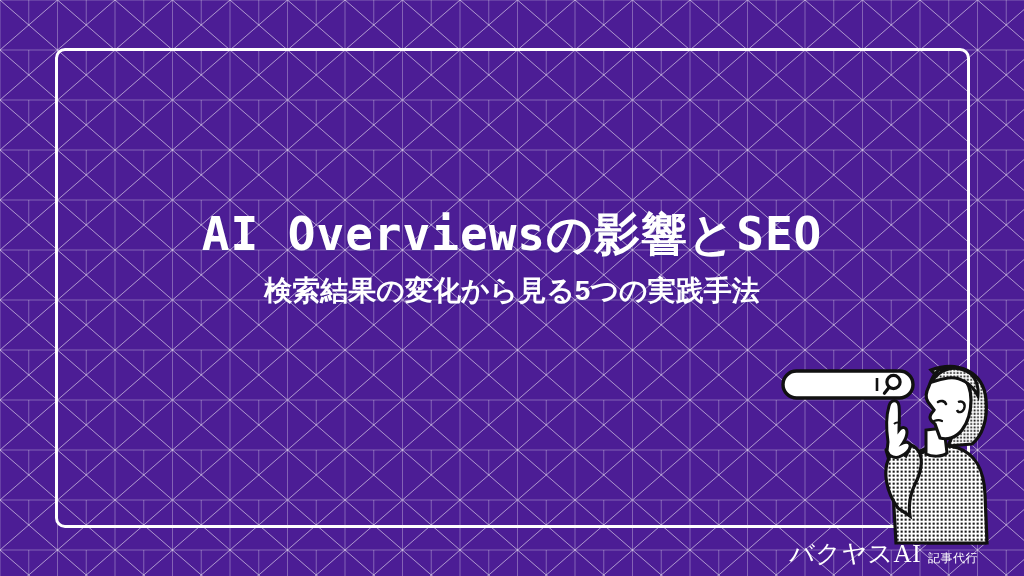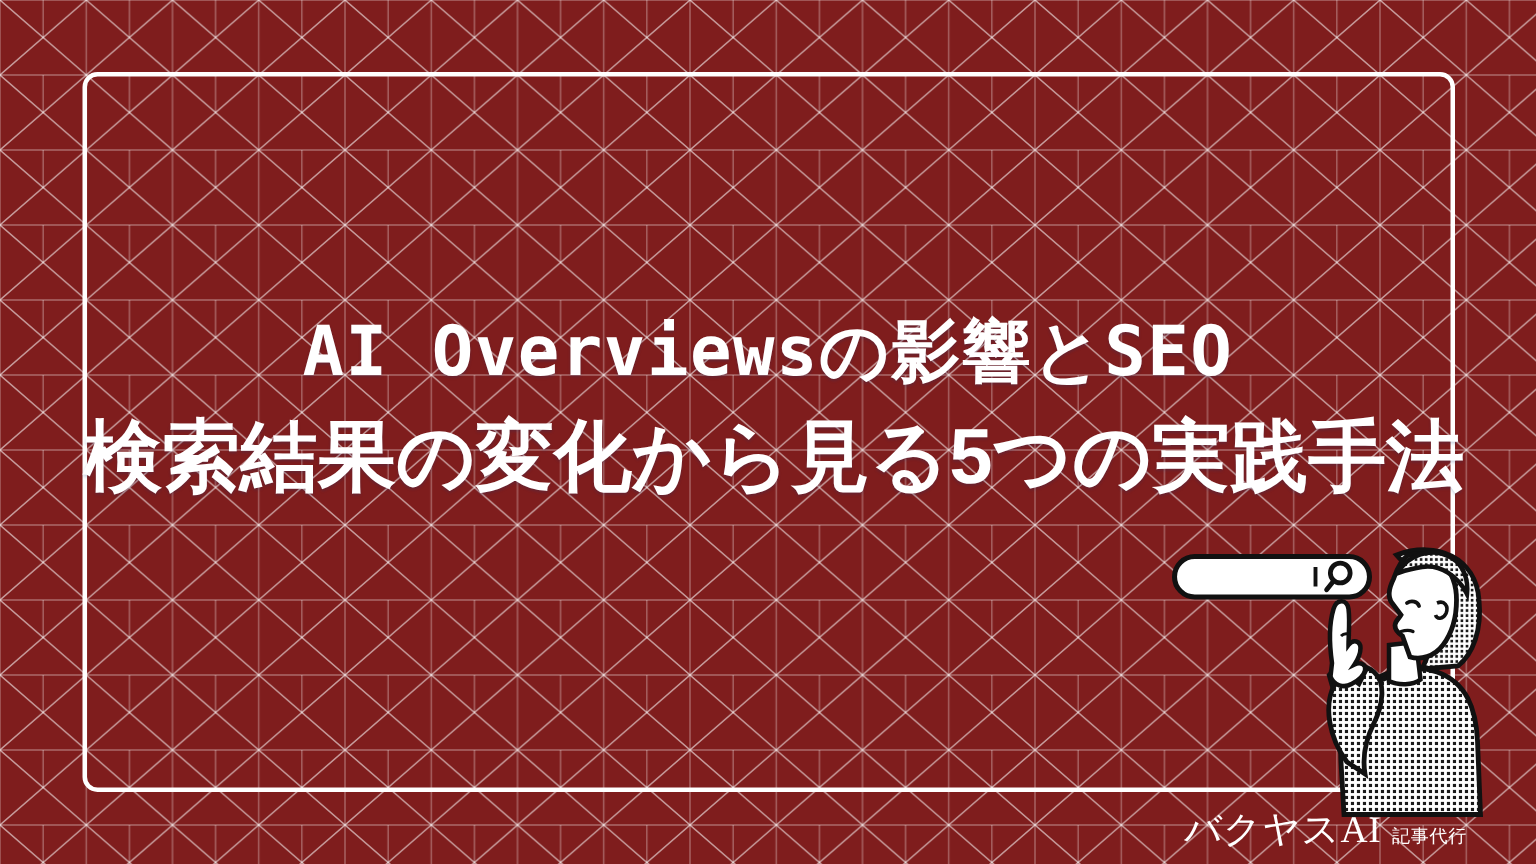--- a/index.html
+++ b/index.html
@@ -10,21 +10,21 @@
   }
   body {
     font-family: "Liberation Sans", "DejaVu Sans", sans-serif;
   }
 
   #thumbnail {
     position: relative;
     width: 1024px;
     height: 576px;
     overflow: hidden;
-    background-color: #7f1d1d;
+    background-color: #4c1d95;
   }
 
   
   #pattern-layer {
     position: absolute;
     inset: 0;
     z-index: 1;
     pointer-events: none;
   }
 
@@ -64,21 +64,21 @@
   }
 
   #title-line-1 {
     font-family: "DejaVu Sans Mono", "Liberation Mono", monospace;
     font-size: 46px;
     letter-spacing: 1px;
   }
 
   #title-line-2 {
     font-family: "Liberation Sans", "DejaVu Sans", sans-serif;
-    font-size: 52px;
+    font-size: 28px;
     margin-top: 12px;
     letter-spacing: 0px;
   }
 
   
   #illustration {
     position: absolute;
     left: 776px;
     top: 358px;
     width: 228px;

